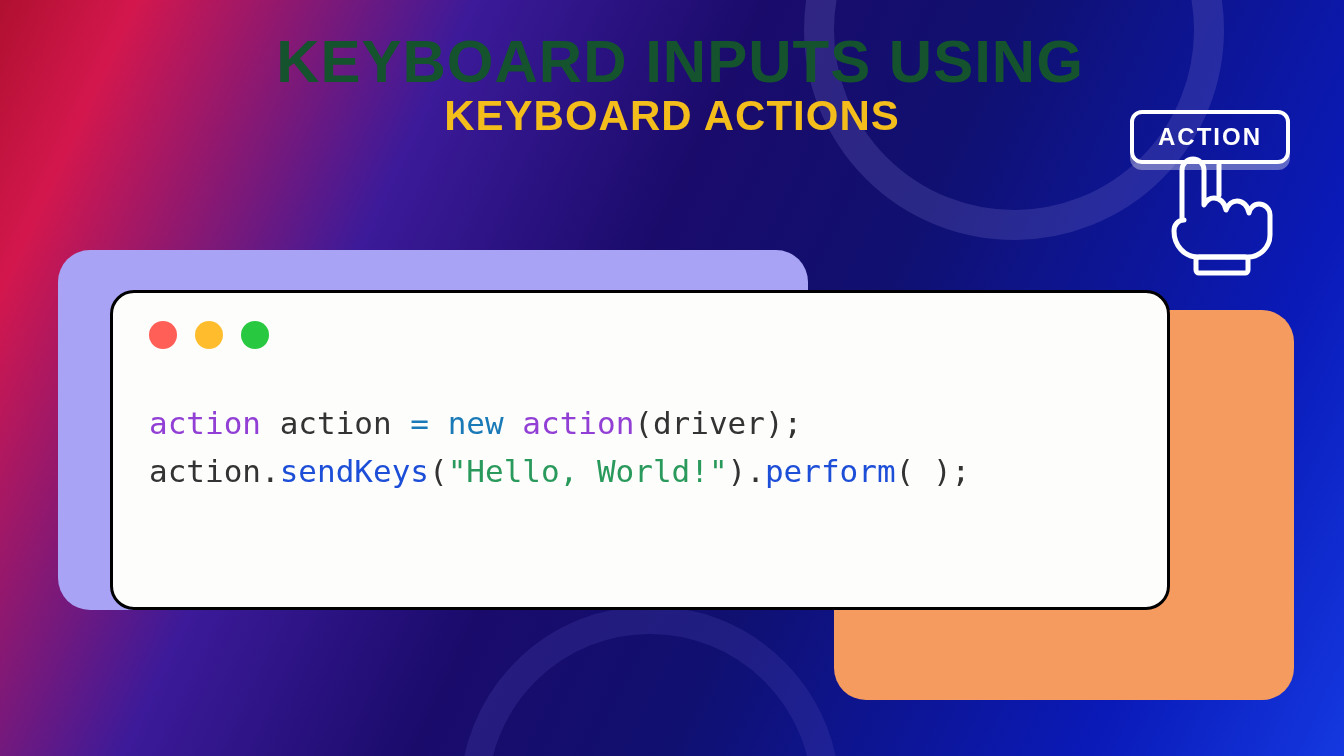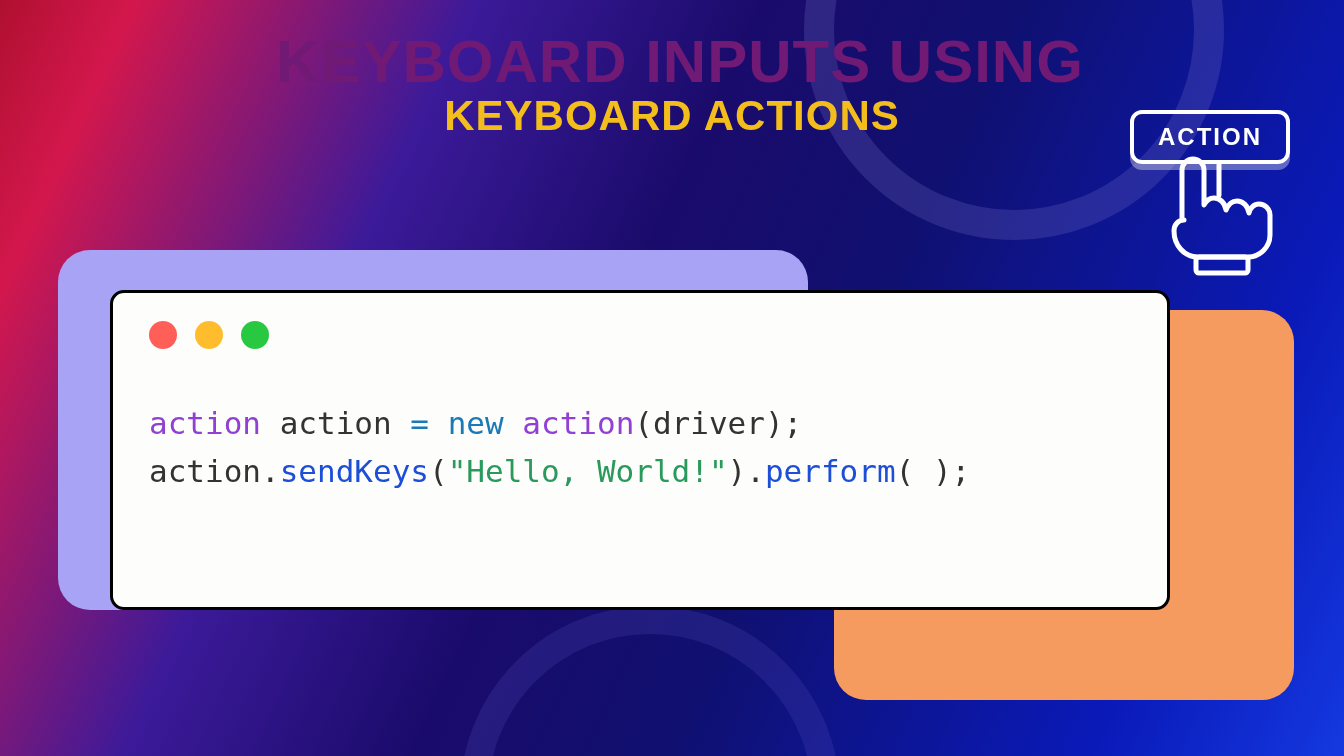--- a/index.html
+++ b/index.html
@@ -29,21 +29,21 @@
   
   .title-block {
     position: absolute;
     top: 30px;
     left: 0; right: 0;
     text-align: center;
     font-family: Impact, "Arial Black", sans-serif;
     letter-spacing: 1px;
   }
   .title-line1 {
-    color: #701a75;
+    color: #14532d;
     font-size: 60px;
     font-weight: 900;
     line-height: 1.05;
     padding-left: 16px;
   }
   .title-line2 {
     color: #f3bd1b;
     font-size: 42px;
     font-weight: 900;
     line-height: 1.1;
@@ -86,21 +86,21 @@
     border-radius: 32px;
   }
 
   
   .code-window {
     position: absolute;
     top: 290px; left: 110px;
     width: 1060px; height: 320px;
     background: #fdfdfb;
     border: 3px solid #000000;
-    border-radius: 14px;
+    border-radius: 24px;
     padding: 28px 36px;
   }
   .traffic-dots {
     display: flex; gap: 18px;
     margin-bottom: 50px;
   }
   .dot { width: 28px; height: 28px; border-radius: 50%; }
   .dot-red { background: #ff5f57; }
   .dot-yellow { background: #ffbd2e; }
   .dot-green { background: #28c940; }

